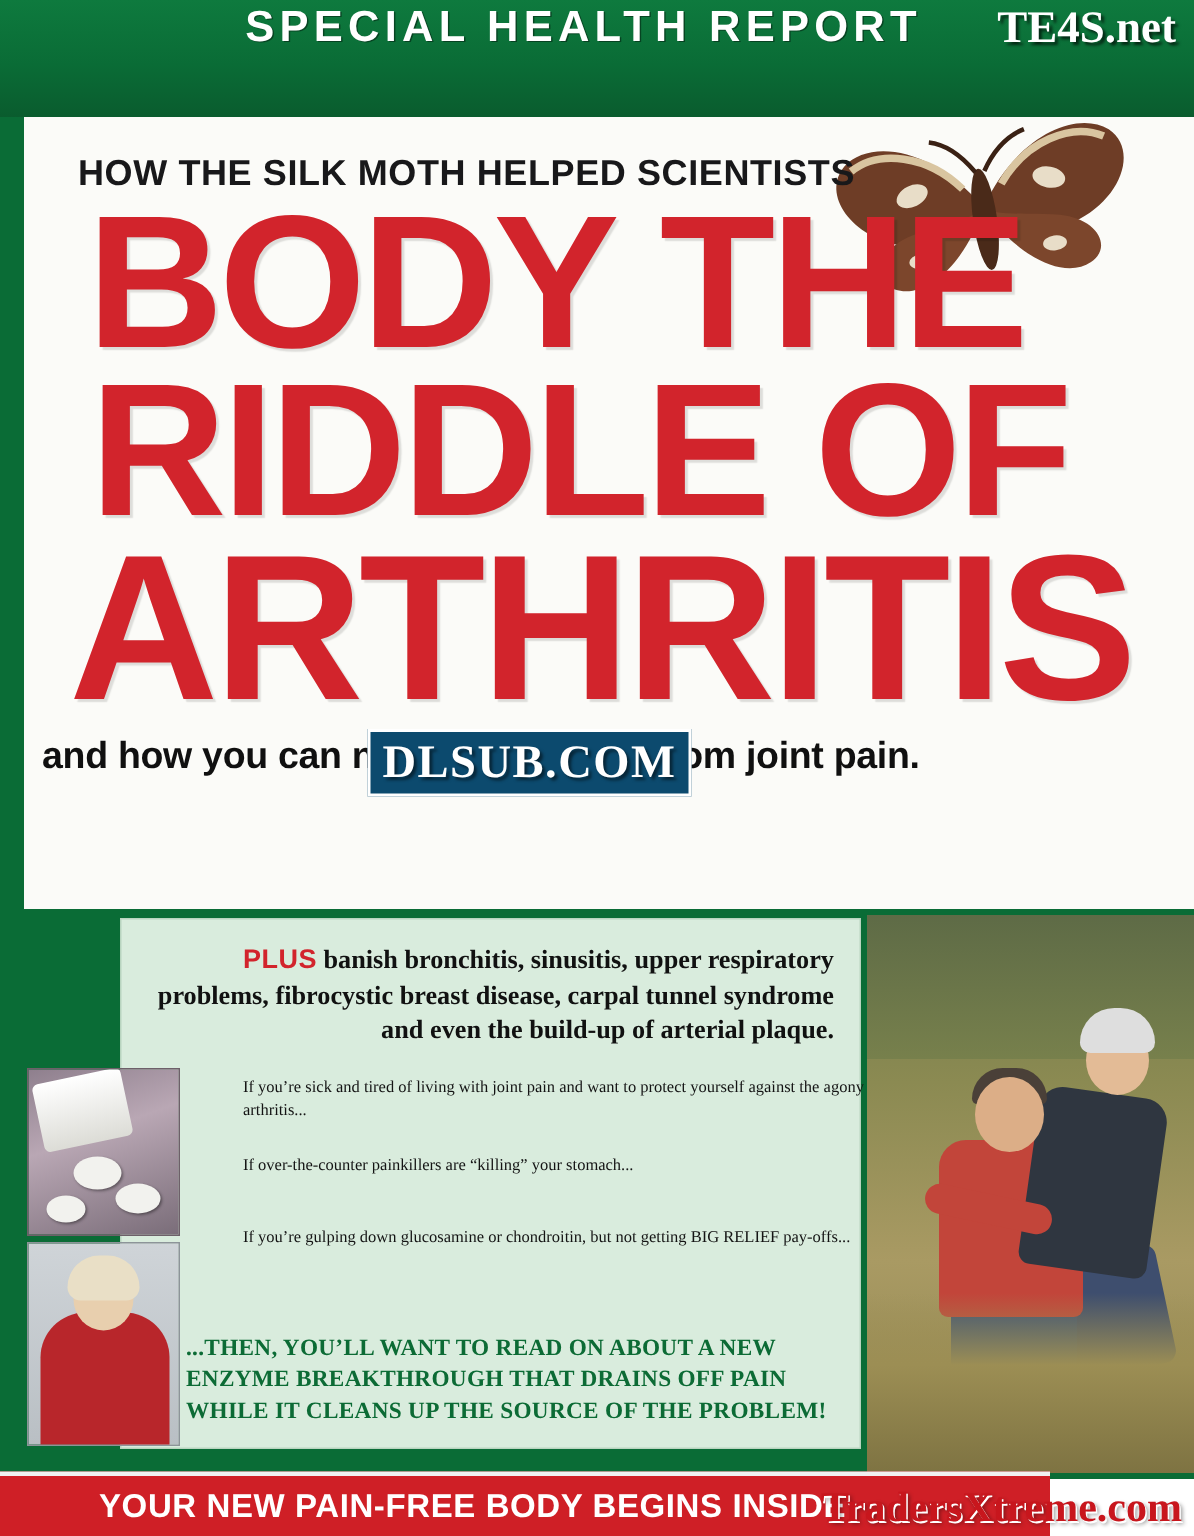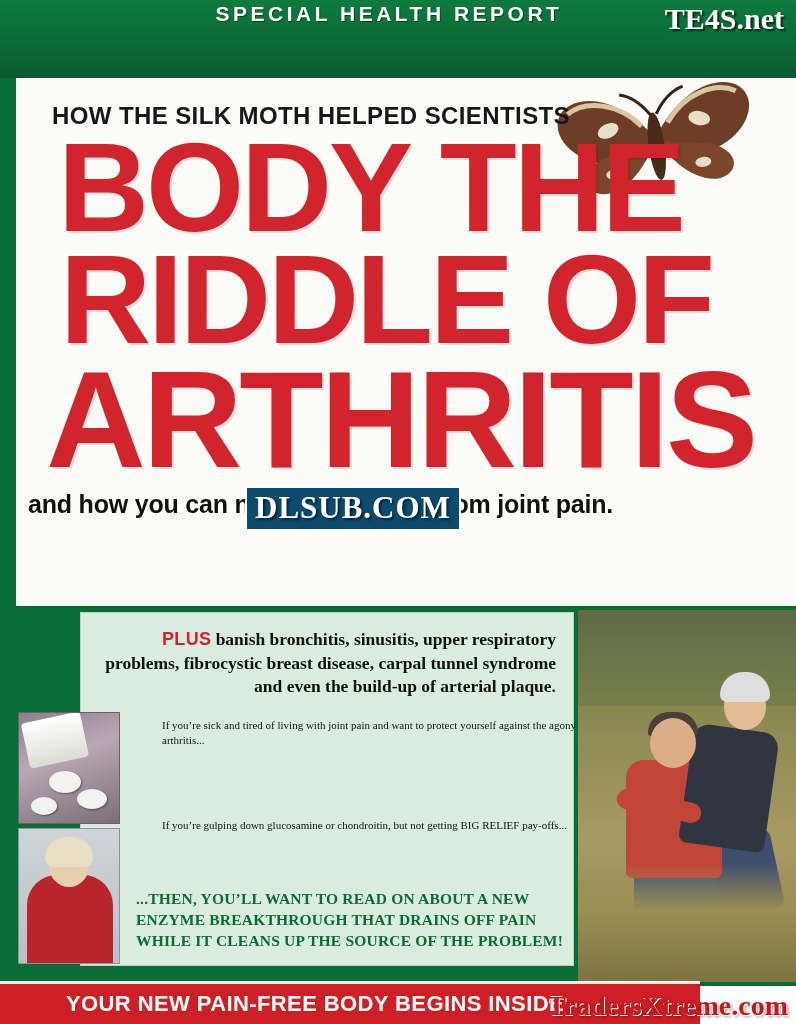--- a/index.html
+++ b/index.html
@@ -27,21 +27,21 @@
     background: linear-gradient(180deg, #0e7a3e 0%, #0a6c36 55%, #0a5c2e 100%);
     border-bottom: 3px solid #d8d8d8;
   }
   .banner-line1 {
     position: absolute;
     left: 0; top: 2px;
     width: 778px;
     text-align: center;
     color: #ffffff;
     font-weight: bold;
-    font-size: 21px;
+    font-size: 29px;
     letter-spacing: 3.5px;
     font-family: "Liberation Sans", sans-serif;
     text-shadow: 1px 1px 0 rgba(0,0,0,.4);
   }
   .banner-line2 {
     position: absolute;
     left: 0; top: 36px;
     width: 796px;
     text-align: center;
     color: #ffffff;
@@ -175,21 +175,21 @@
     font-size: 11px;
     line-height: 1.33;
     color: #141414;
     margin-left: 38px;
   }
   .b1 { top: 718px; }
   .b2 { top: 770px; }
   .b3 { top: 818px; }
   .callout {
     position: absolute;
-    left: 136px; top: 888px;
+    left: 124px; top: 888px;
     width: 434px;
     font-family: "Liberation Serif", serif;
     font-weight: bold;
     font-size: 15.5px;
     line-height: 1.36;
     color: #0c6b35;
     letter-spacing: .2px;
   }
 
   
@@ -375,20 +375,21 @@
     <div class="woman-head"></div>
     <div class="woman-hair"></div>
   </div>
 
   <div class="plus-block">
     <span class="plus-word">PLUS</span>
     <span>banish bronchitis, sinusitis, upper respiratory problems, fibrocystic breast disease, carpal tunnel syndrome and even the build-up of arterial plaque.</span>
   </div>
 
   <div class="bullet b1">If you’re sick and tired of living with joint pain and want to protect yourself against the agony of arthritis...</div>
+  <div class="bullet b2">If over-the-counter painkillers are “killing” your stomach...</div>
   <div class="bullet b3">If you’re gulping down glucosamine or chondroitin, but not getting BIG RELIEF pay-offs...</div>
   <div class="callout">...THEN, YOU’LL WANT TO READ ON ABOUT A NEW ENZYME BREAKTHROUGH THAT DRAINS OFF PAIN WHILE IT CLEANS UP THE SOURCE OF THE PROBLEM!</div>
 
   <div class="photo-couple">
     <div class="field-top"></div>
     <div class="woman2-legs"></div>
     <div class="man-legs"></div>
     <div class="man-body"></div>
     <div class="woman2-body"></div>
     <div class="arm"></div>

